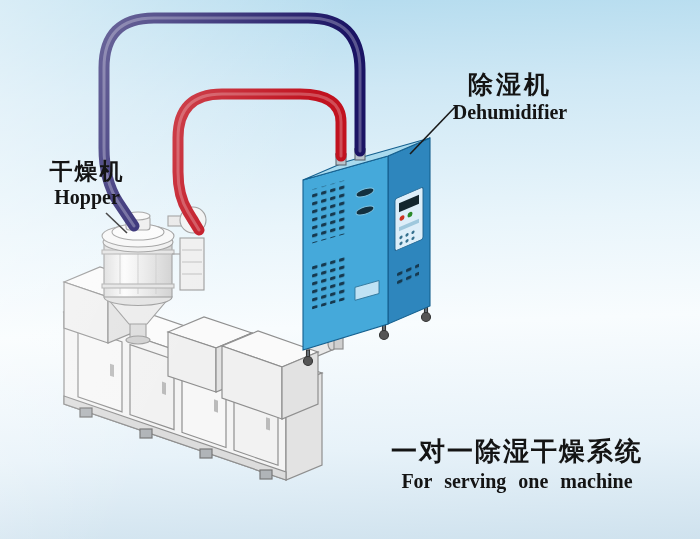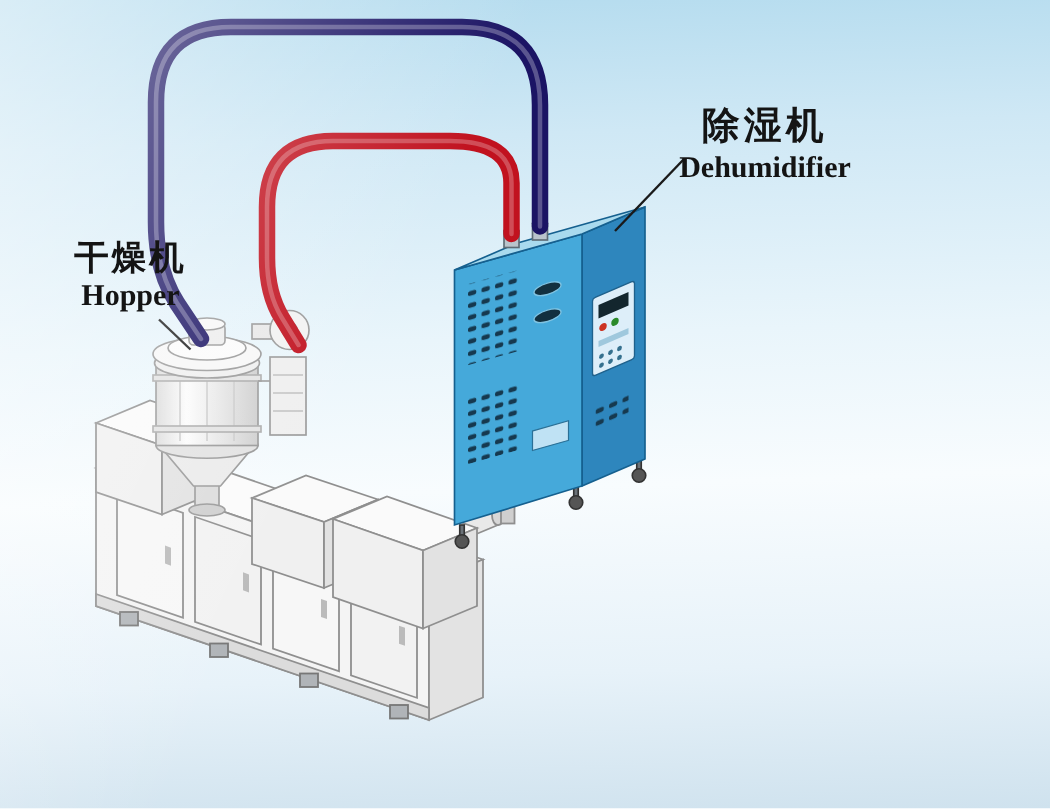--- a/index.html
+++ b/index.html
@@ -178,14 +178,18 @@
 <div class="lbl" id="dehum-label">
   <span class="cn">除湿机</span>
   <span class="en">Dehumidifier</span>
 </div>
 
 <div class="lbl" id="hopper-label">
   <span class="cn">干燥机</span>
   <span class="en">Hopper</span>
 </div>
 
+<div class="lbl" id="caption">
+  <span class="cn">一对一除湿干燥系统</span>
+  <span class="en">For serving one machine</span>
+</div>
 
 </div>
 
 </body></html>

